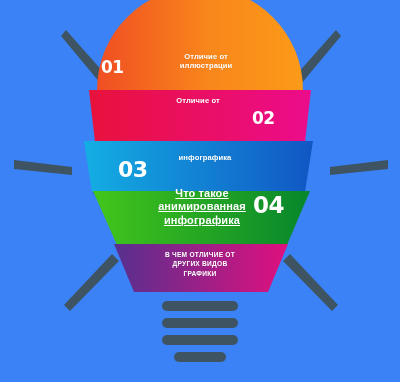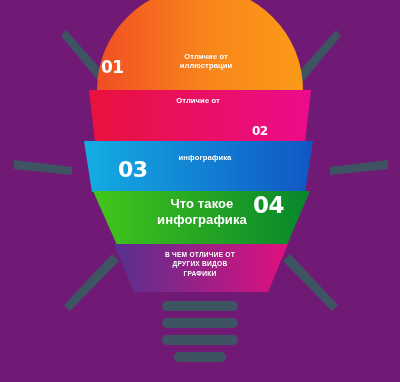--- a/index.html
+++ b/index.html
@@ -8,21 +8,21 @@
     background: #ffffff;
   }
   body {
     font-family: "Liberation Sans", sans-serif;
     -webkit-font-smoothing: antialiased;
   }
   #stage {
     position: relative;
     width: 400px;
     height: 382px;
-    background: #701a75;
+    background: #3b82f6;
     overflow: hidden;
   }
   #bulb-svg {
     position: absolute;
     left: 0;
     top: 0;
     width: 400px;
     height: 382px;
   }
   
@@ -48,26 +48,26 @@
     color: #ffffff;
     font-weight: 800;
     letter-spacing: -0.5px;
     font-family: "DejaVu Sans", sans-serif;
   }
   
   #b1-label { left: 150px; top: 52px;  width: 112px; font-size: 7.6px; }
   #b1-num   { left: 101px; top: 57px;  font-size: 17px; }
 
   #b2-label { left: 140px; top: 96px;  width: 116px; font-size: 7.6px; }
-  #b2-num   { left: 252px; top: 124px; font-size: 12px; }
+  #b2-num   { left: 252px; top: 108px; font-size: 17px; }
 
   #b3-label { left: 146px; top: 153px; width: 118px; font-size: 7.6px; }
   #b3-num   { left: 118px; top: 157px; font-size: 22px; }
 
-  #b4-label { left: 142px; top: 196px; width: 120px; font-size: 13px; }
+  #b4-label { left: 142px; top: 187px; width: 120px; font-size: 11px; text-decoration: underline; }
   #b4-num   { left: 253px; top: 192px; font-size: 23px; }
 
   #b5-label {
     left: 130px; top: 250px; width: 140px;
     font-size: 6.6px; font-weight: 800;
     letter-spacing: .25px; line-height: 1.42;
     text-transform: uppercase;
   }
 </style>
 </head>
@@ -159,20 +159,21 @@
     </div>
 
     <div class="band-num" id="b3-num">03</div>
     <div class="band-label" id="b3-label">
       <div>инфографика</div>
     </div>
 
     <div class="band-num" id="b4-num">04</div>
     <div class="band-label" id="b4-label">
       <div>Что такое</div>
+      <div>анимированная</div>
       <div>инфографика</div>
     </div>
 
     <div class="band-label" id="b5-label">
       <div>В ЧЕМ ОТЛИЧИЕ ОТ</div>
       <div>ДРУГИХ ВИДОВ</div>
       <div>ГРАФИКИ</div>
     </div>
 
   </div>

